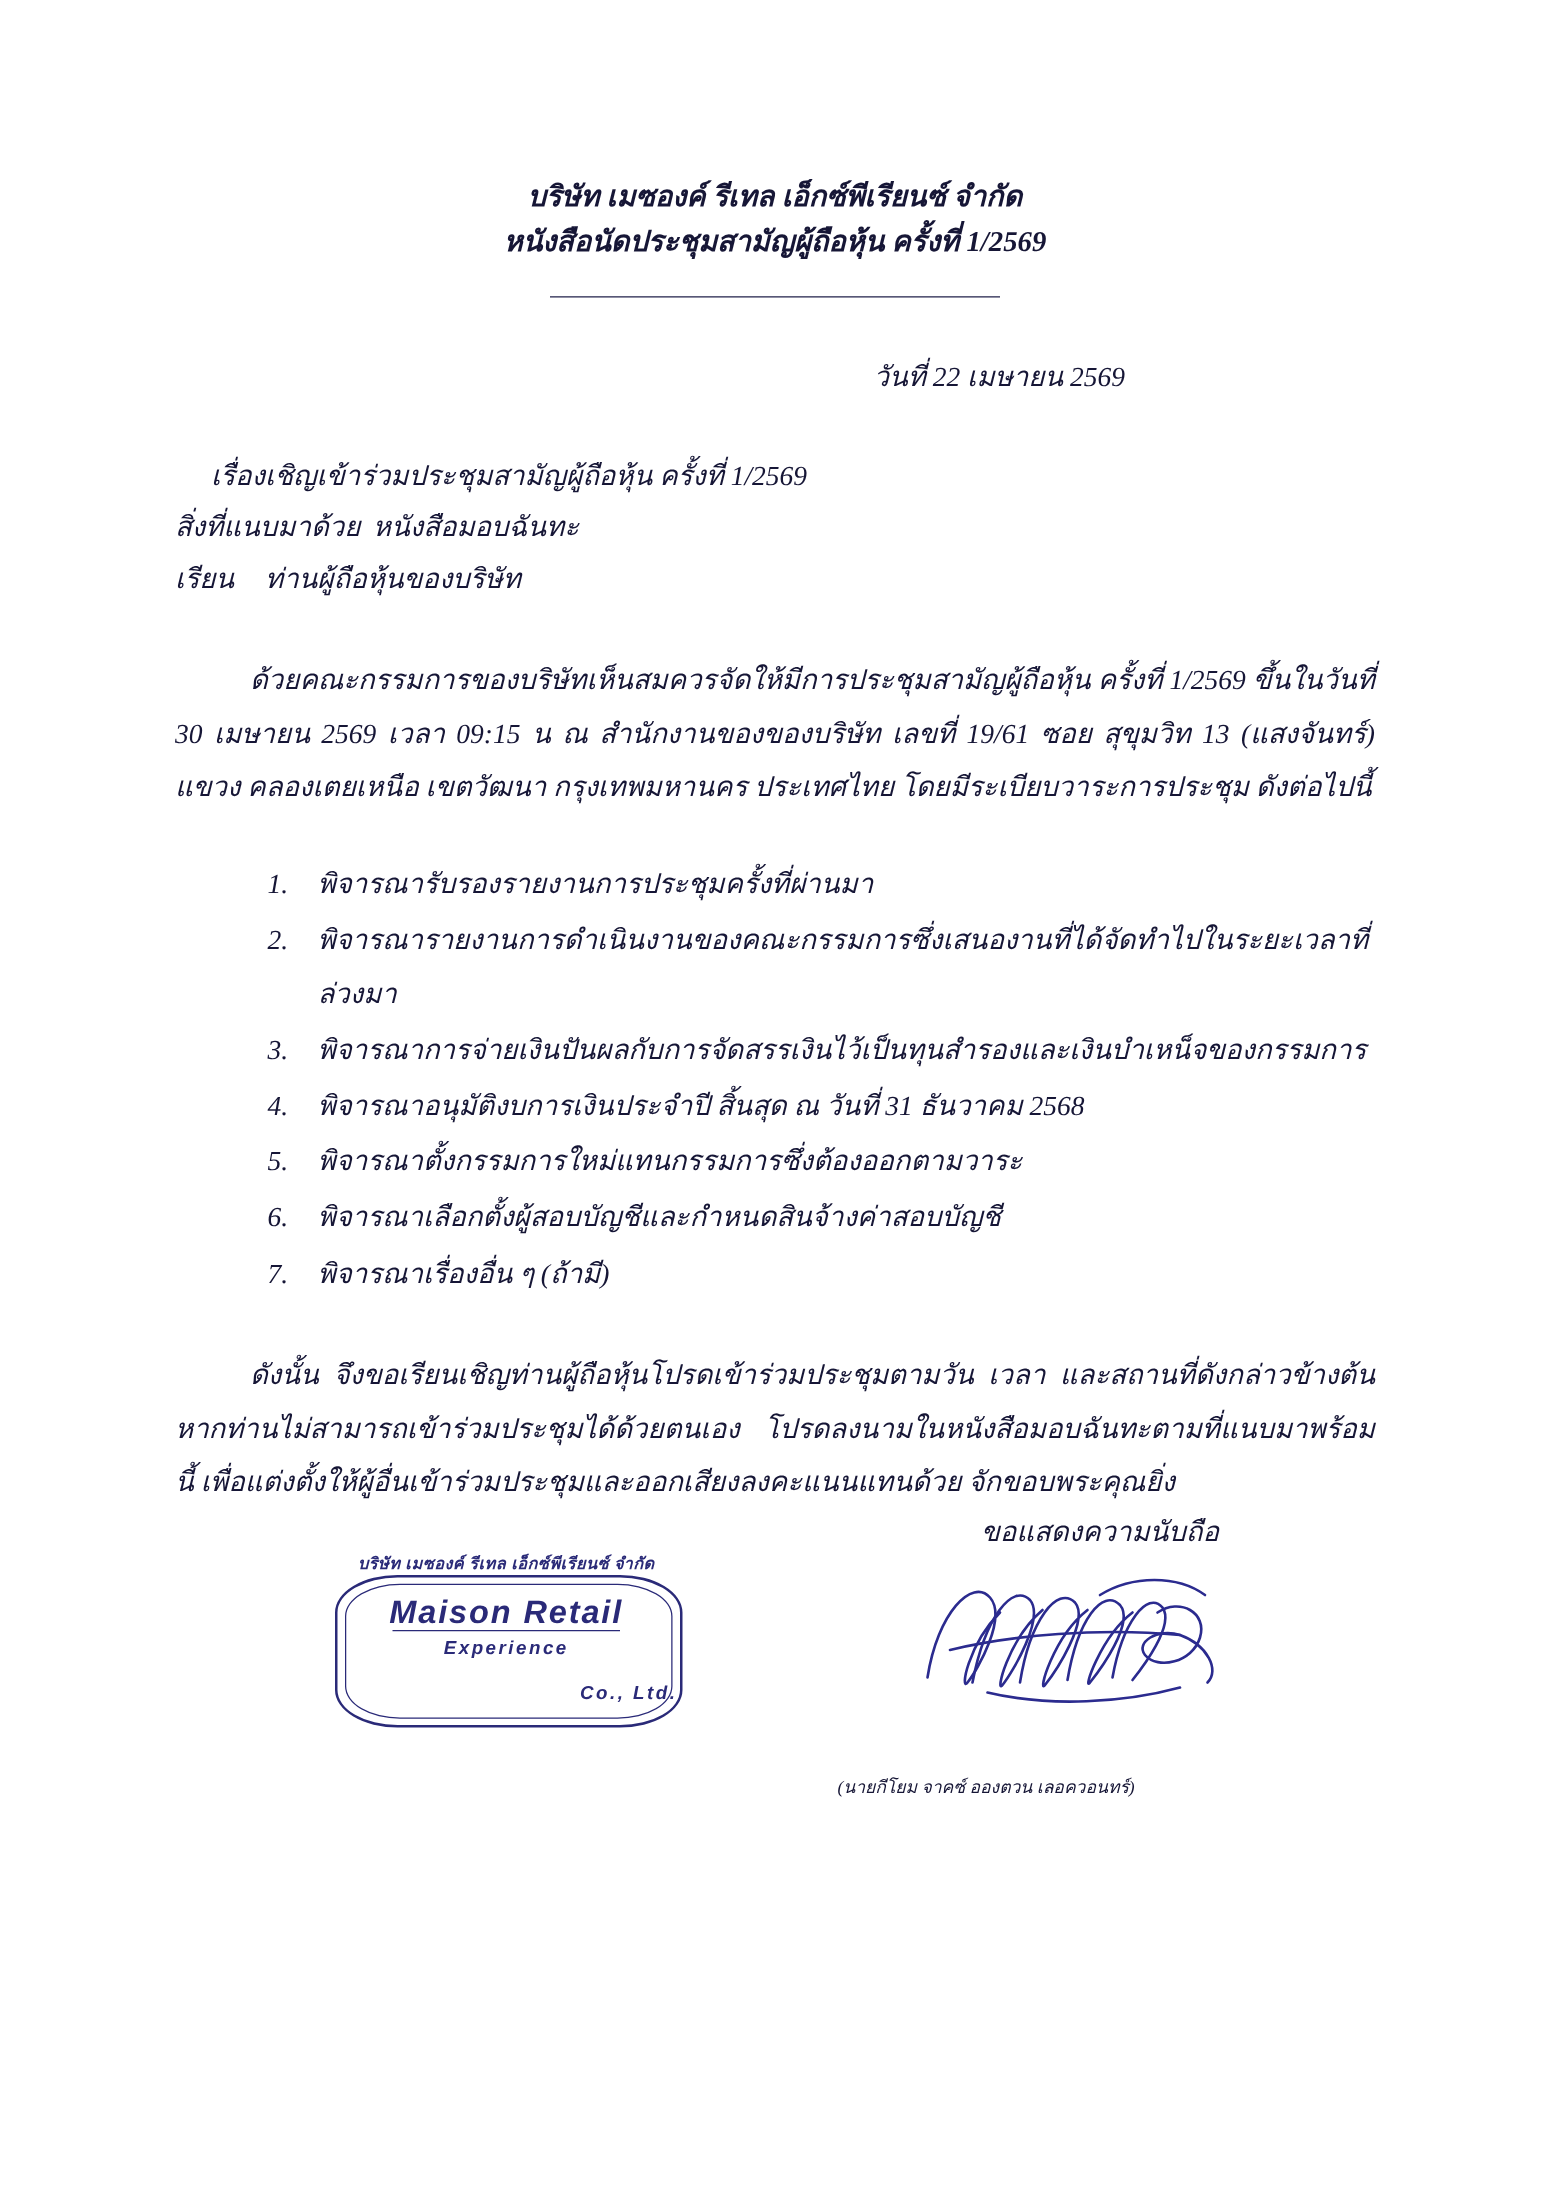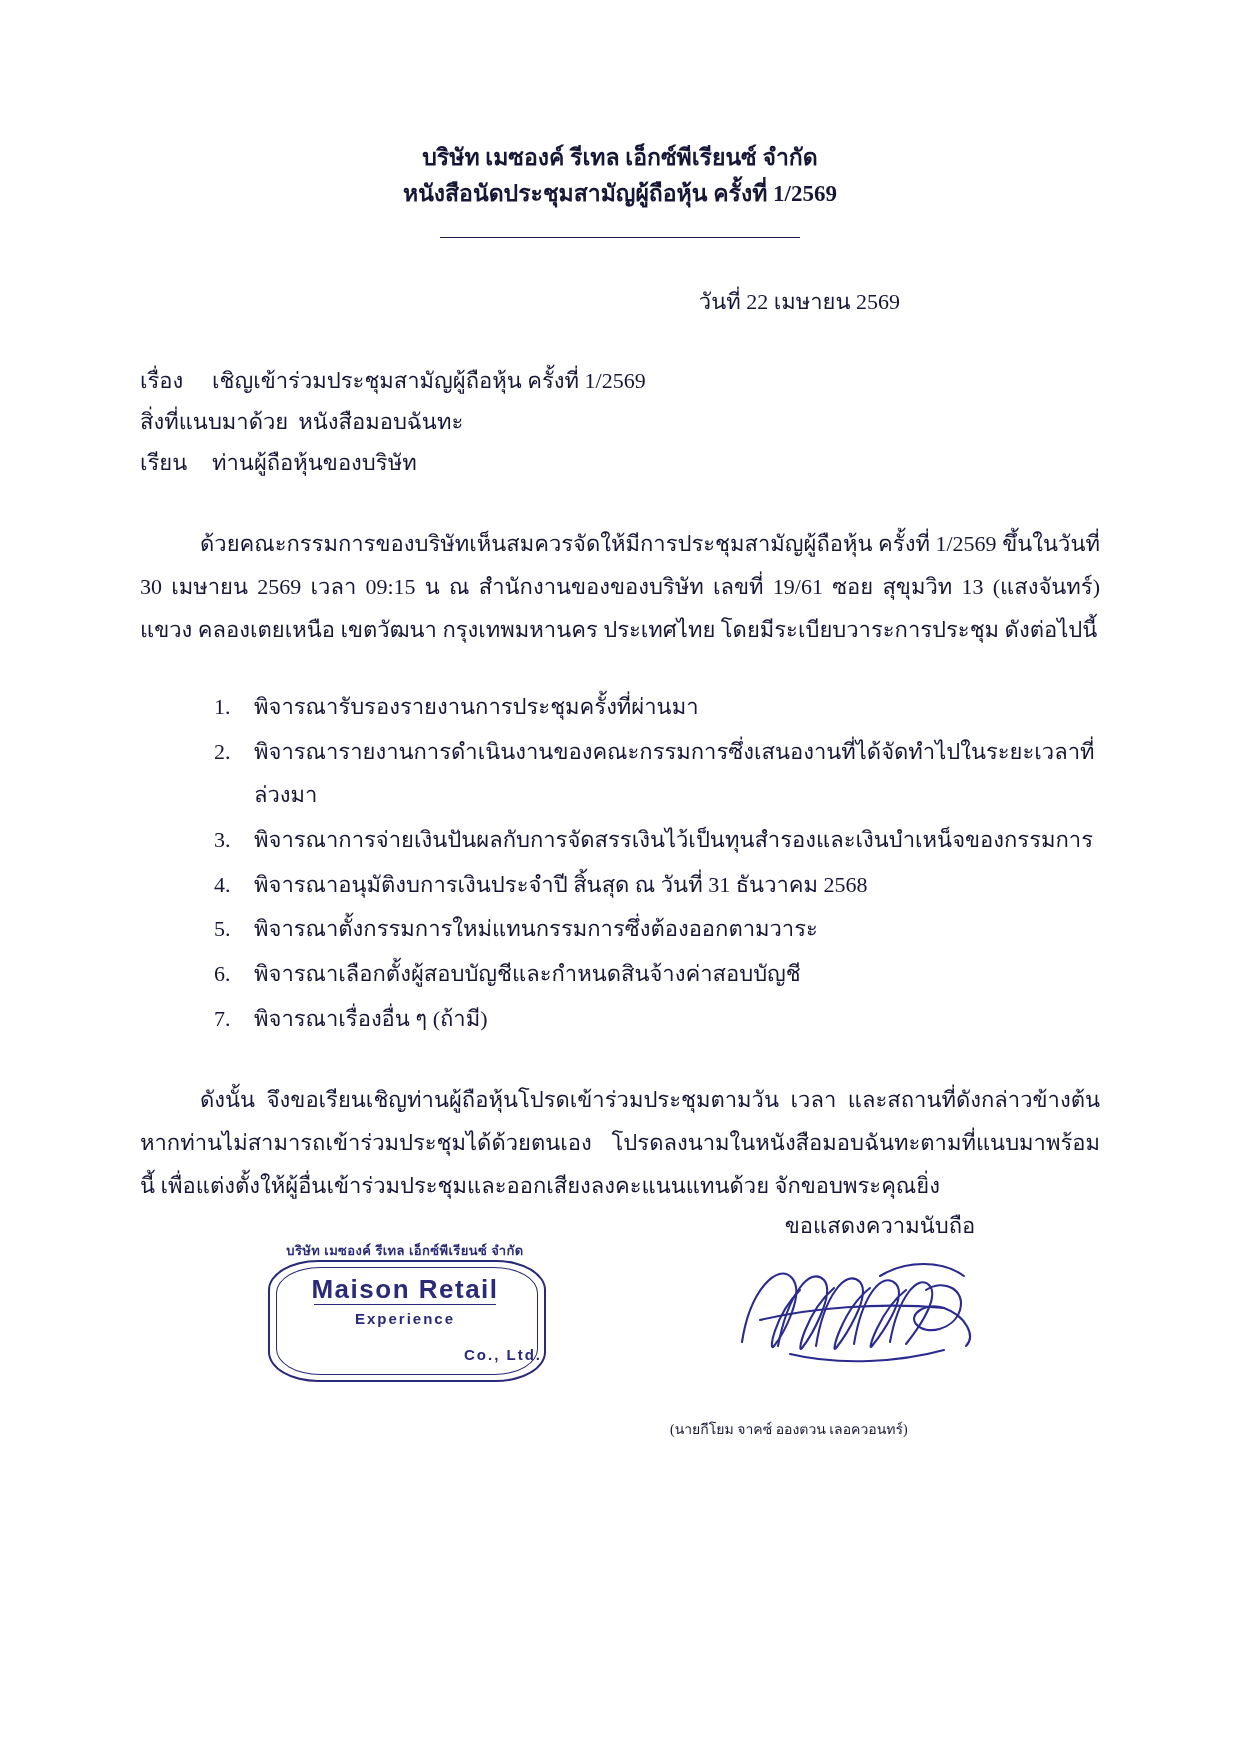--- a/index.html
+++ b/index.html
@@ -14,20 +14,21 @@
     color: #1a1a2e;
     position: relative;
   }
   .page {
     position: absolute;
     top: 0; left: 0;
     width: 1241px;
     height: 1250px;
     padding: 16px;
     box-sizing: border-box;
+    font-style: italic;
   }
   .inner {
     position: absolute;
     left: 140px;
     top: 140px;
     width: 960px;
   }
   .doc-title {
     text-align: center;
     font-weight: bold;
@@ -55,21 +56,21 @@
     color: #161636;
   }
   .meta-row {
     display: flex;
     align-items: baseline;
   }
   .meta-label {
     display: inline-block;
     min-width: 0;
   }
-  .meta-label.w1 { width: 72px; }
+  .meta-label.w1 { width: 72px; text-align: right; }
   .meta-label.w2 { width: 72px; }
   .meta-label.w3 { width: auto; padding-right: 10px; }
   .meta-value {
     flex: 1;
   }
   .para {
     font-size: 22px;
     line-height: 1.95;
     margin-top: 40px;
     text-align: justify;

